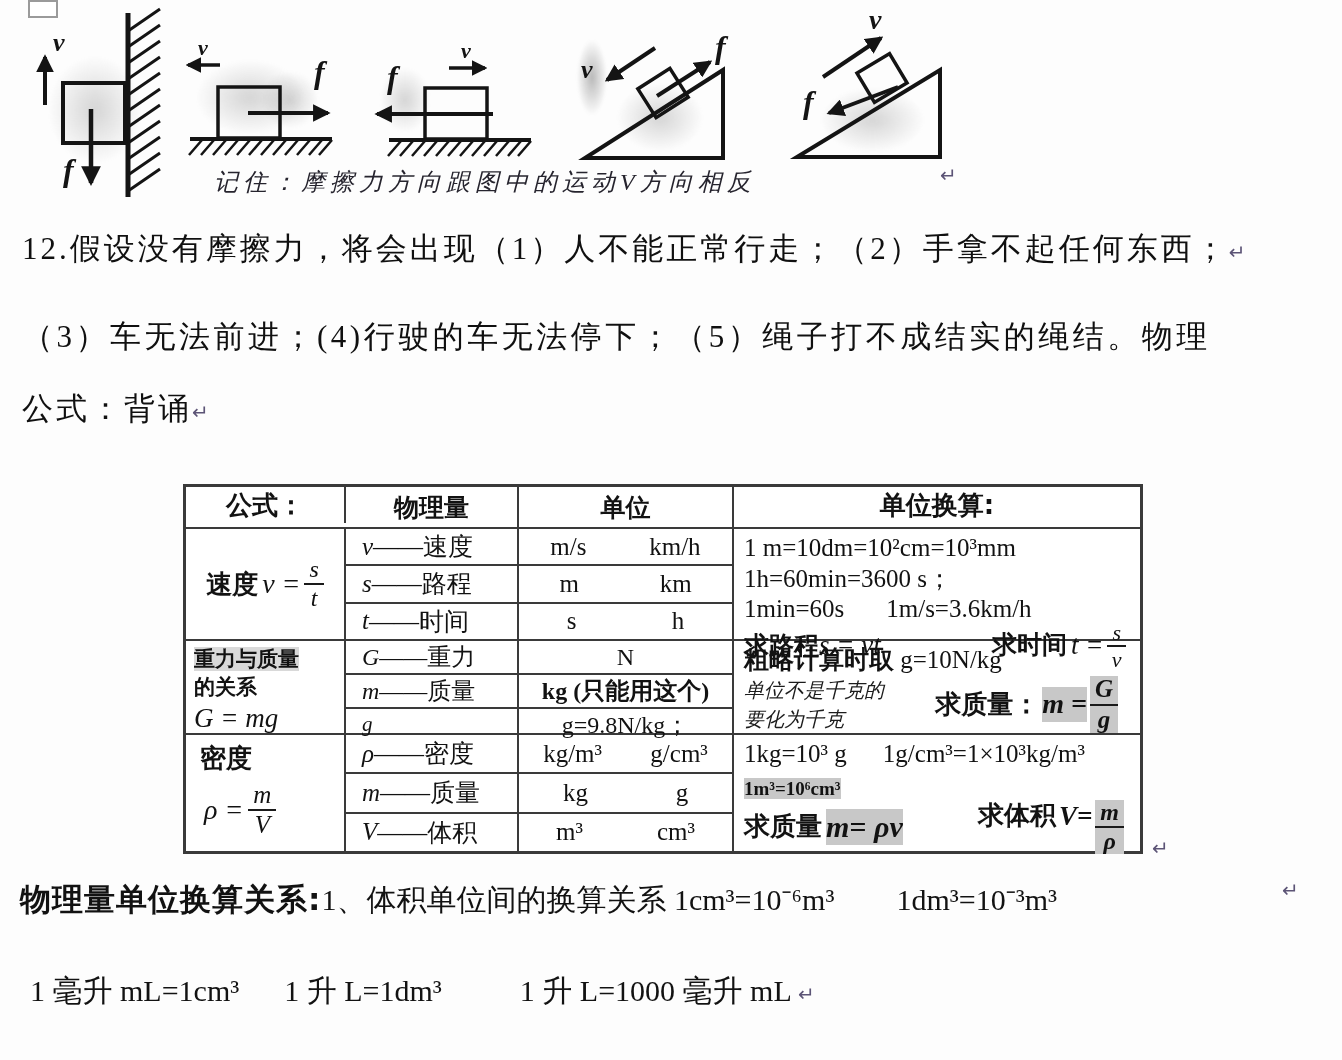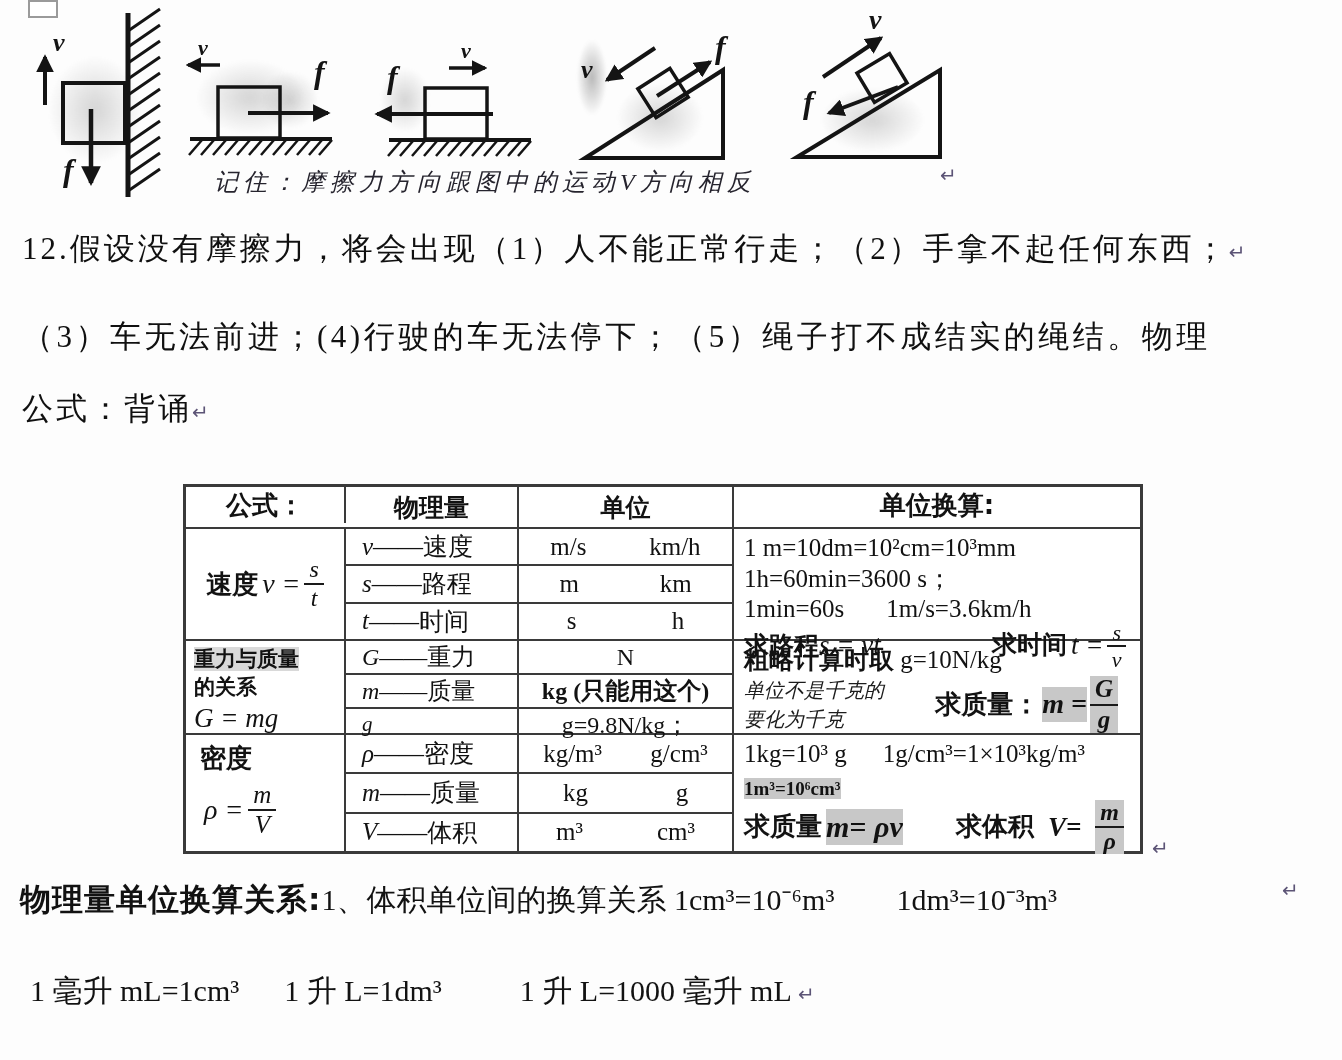--- a/index.html
+++ b/index.html
@@ -297,21 +297,21 @@
         </div>
       </div>
       <div class="c4 convcell">
         <div><span>1kg=10³ g</span><span style="display:inline-block;width:36px;"></span><span>1g/cm³=1×10³kg/m³</span></div>
         <div style="margin:2px 0 0 0;"><span class="hl small-note" style="font-weight:bold;">1m³=10⁶cm³</span></div>
         <div style="display:flex;align-items:center;justify-content:space-between;padding-right:8px;margin-top:-2px;">
           <span style="display:inline-flex;align-items:center;gap:4px;">
             <span class="qlabel" style="font-size:26px;">求质量</span>
             <span class="it hl" style="font-size:30px;font-weight:bold;">m= ρv</span>
           </span>
-          <span style="display:inline-flex;align-items:center;gap:14px;">
+          <span style="display:inline-flex;align-items:flex-start;gap:3px;">
             <span class="qlabel" style="font-size:26px;">求体积</span>
             <span class="it" style="font-size:27px;font-weight:bold;">V=</span>
             <span class="frac hl" style="font-size:24px;font-weight:bold;">
               <span class="num">m</span>
               <span class="den">ρ</span>
             </span>
           </span>
         </div>
       </div>
     </div>

